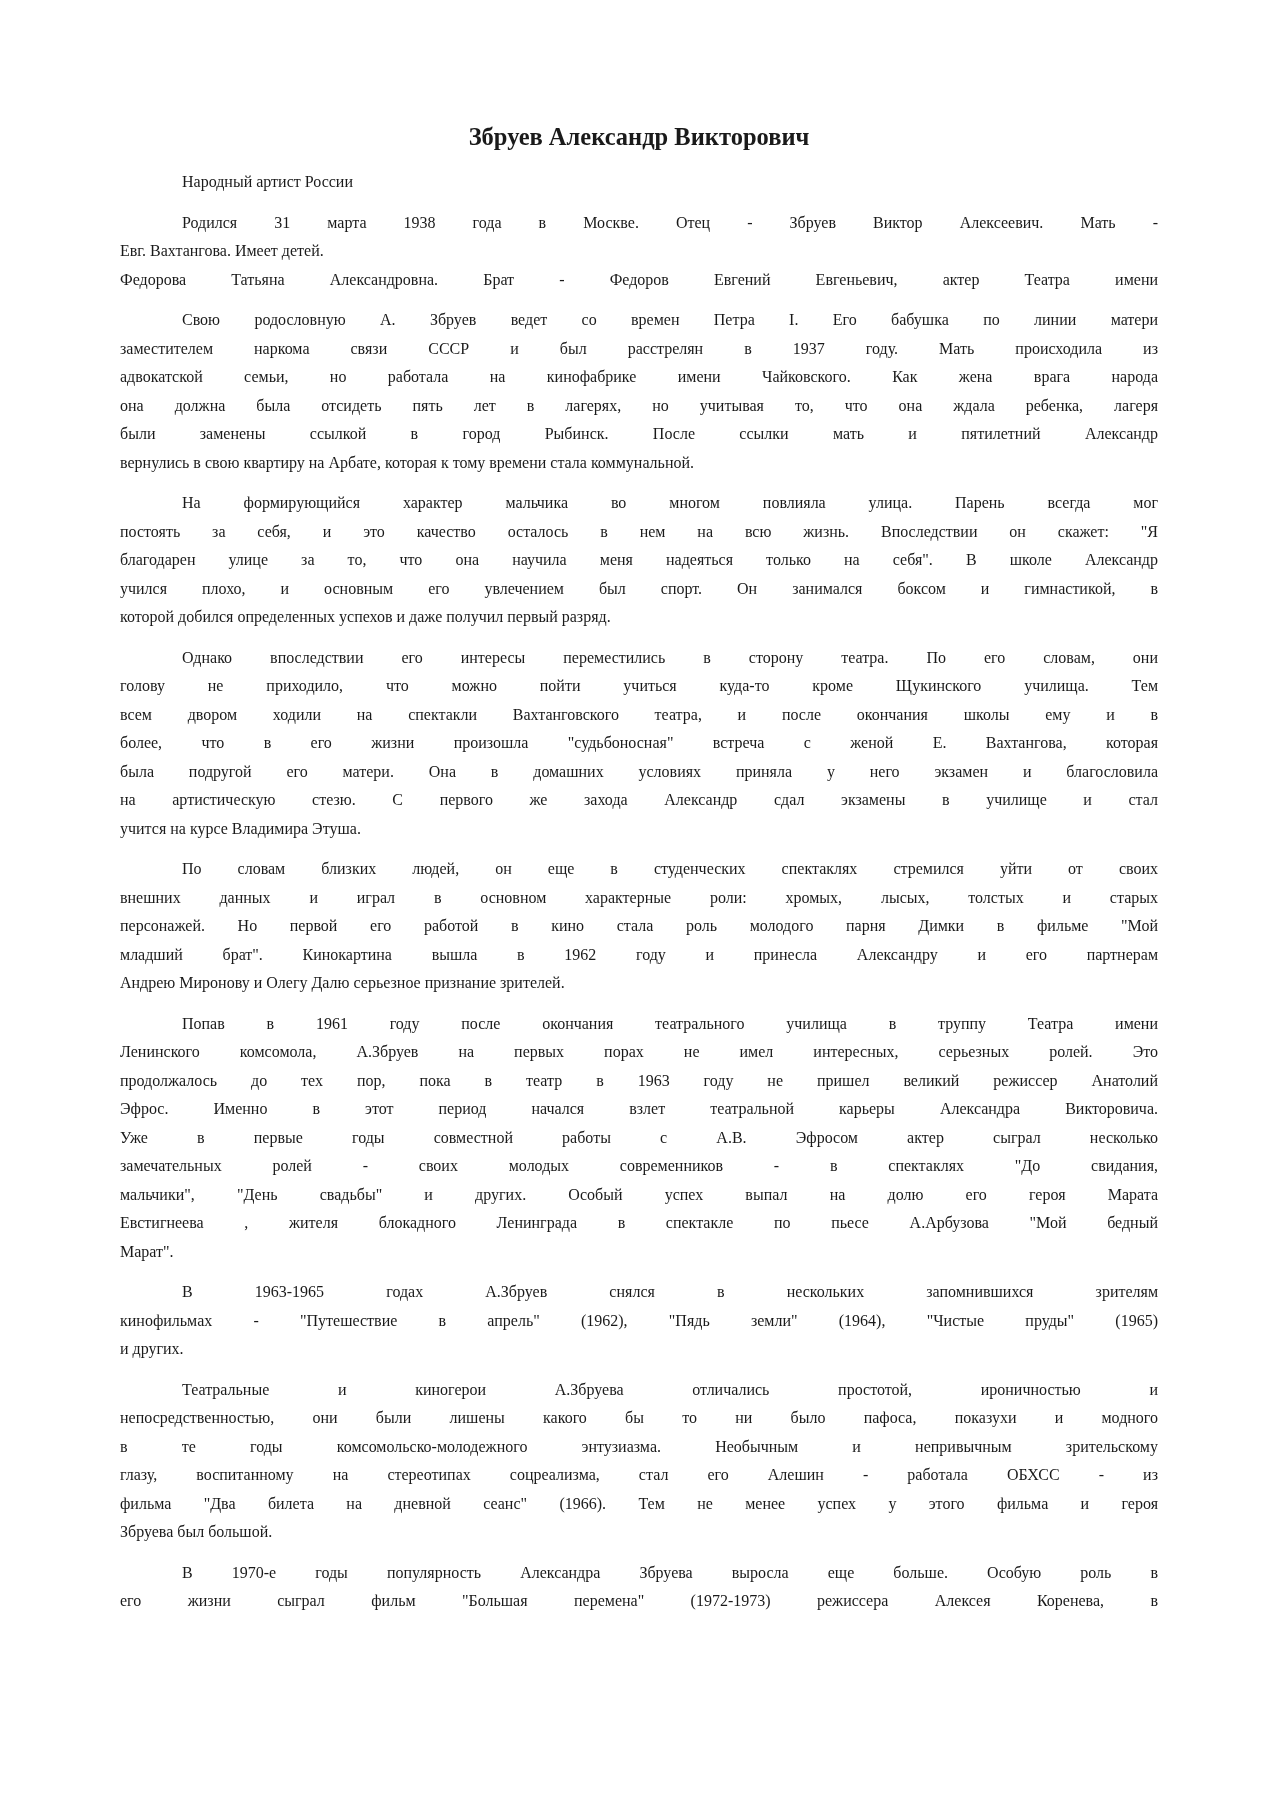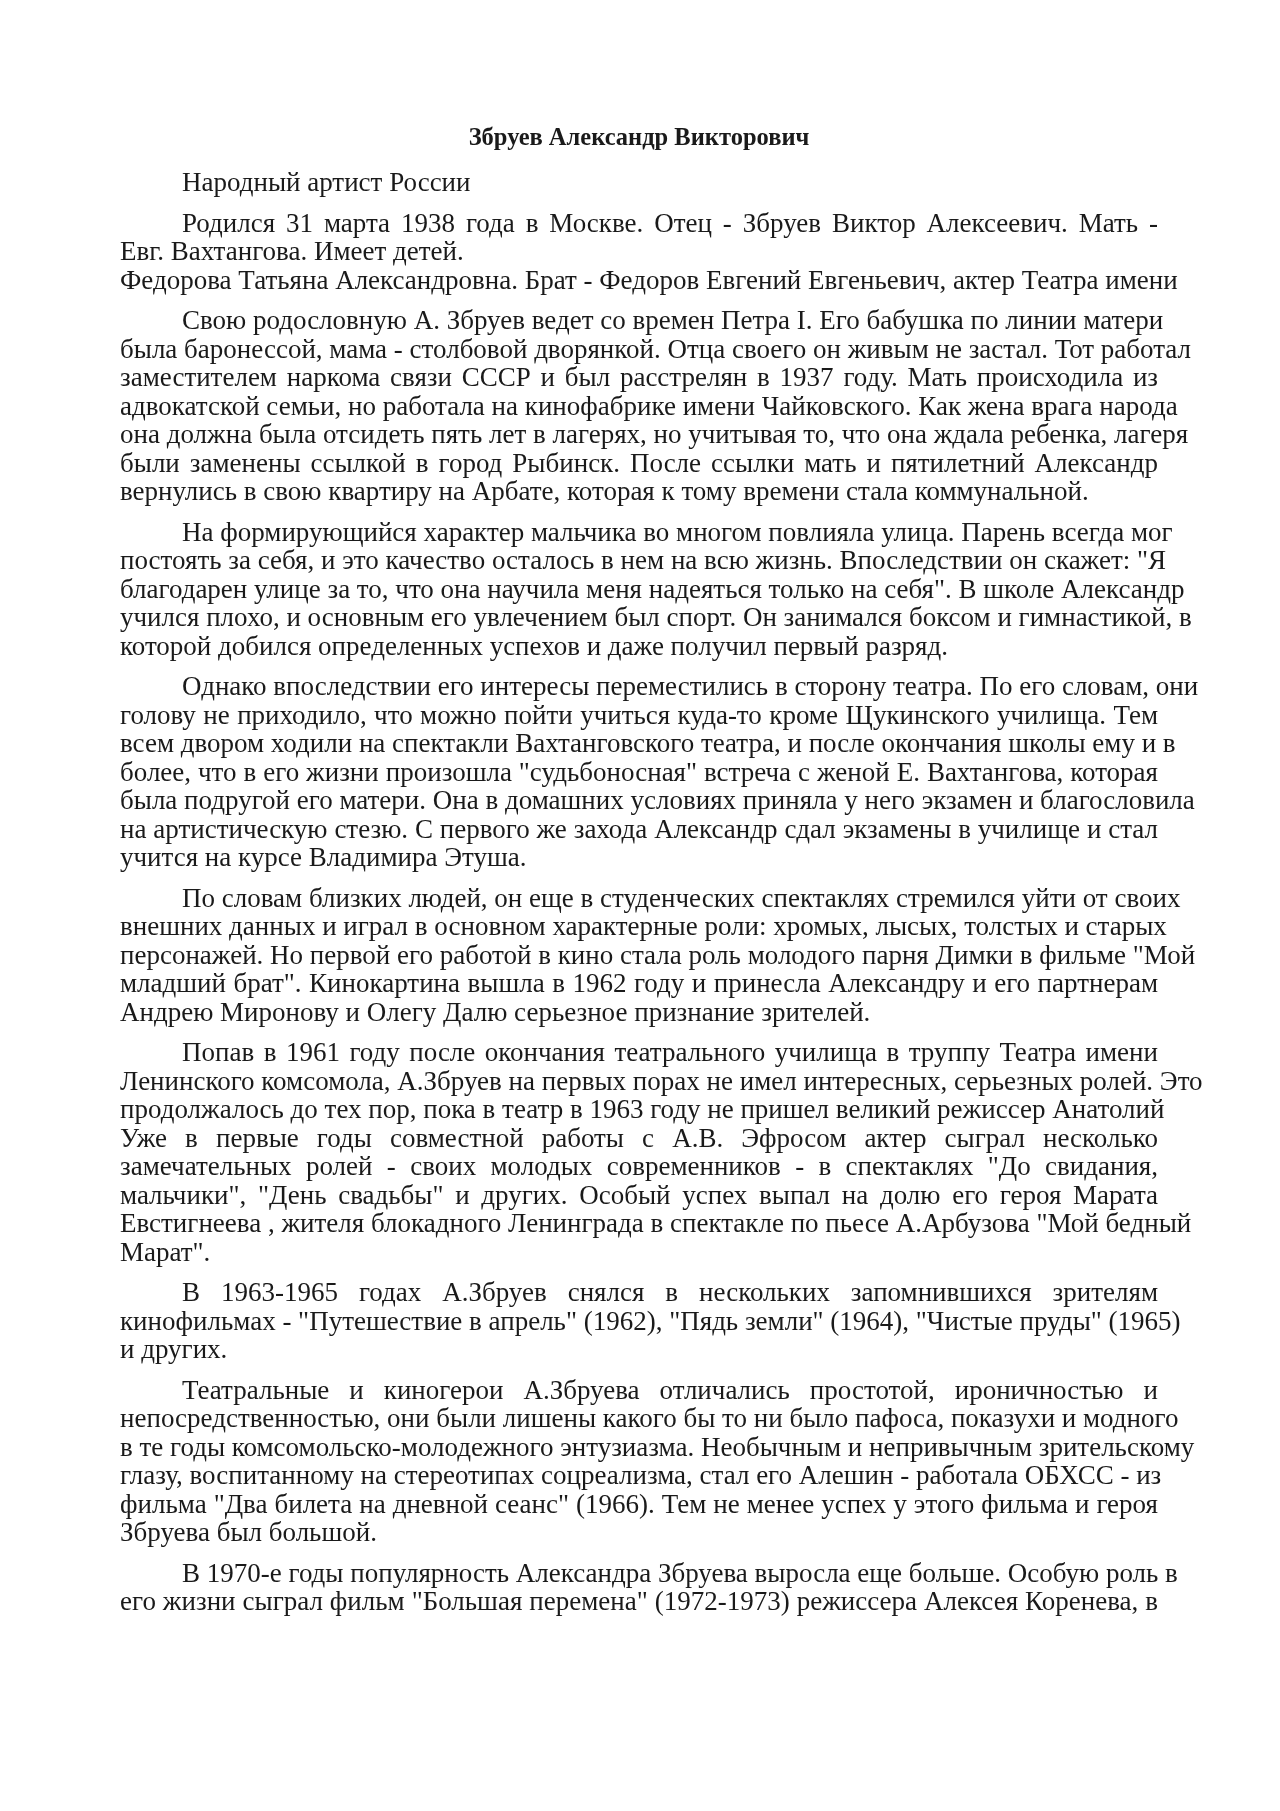--- a/index.html
+++ b/index.html
@@ -9,21 +9,21 @@
     background: #ffffff; color: #1a1a1a;
     font-family: "Liberation Serif", "DejaVu Serif", serif;
   }
   .title {
     position: absolute; left: 120px; top: 122px; width: 1038px;
     text-align: center; font-weight: bold; font-size: 24.5px; line-height: 30px;
     white-space: nowrap;
   }
   .body {
     position: absolute; left: 120px; top: 168px; width: 1038px;
-    font-size: 27px; line-height: 28.5px;
+    font-size: 16px; line-height: 28.5px;
   }
   .para { margin: 0 0 12px 0; }
   .line {
     display: block; white-space: nowrap; height: 28.5px;
     text-align: justify; text-align-last: justify;
   }
   .line.first { padding-left: 62px; }
   .line.last { text-align-last: left; text-align: left; }
 </style>
 </head>
@@ -39,21 +39,20 @@
     </div>
 
     <div class="para">
       <span class="line first">Родился 31 марта 1938 года в Москве. Отец - Збруев Виктор Алексеевич. Мать -</span>
       <span class="line last">Евг. Вахтангова. Имеет детей.</span>
       <span class="line">Федорова Татьяна Александровна. Брат - Федоров Евгений Евгеньевич, актер Театра имени</span>
     </div>
 
     <div class="para">
       <span class="line first">Свою родословную А. Збруев ведет со времен Петра I. Его бабушка по линии матери</span>
-      <span class="line">была баронессой, мама - столбовой дворянкой. Отца своего он живым не застал. Тот работал</span>
       <span class="line">заместителем наркома связи СССР и был расстрелян в 1937 году. Мать происходила из</span>
       <span class="line">адвокатской семьи, но работала на кинофабрике имени Чайковского. Как жена врага народа</span>
       <span class="line">она должна была отсидеть пять лет в лагерях, но учитывая то, что она ждала ребенка, лагеря</span>
       <span class="line">были заменены ссылкой в город Рыбинск. После ссылки мать и пятилетний Александр</span>
       <span class="line last">вернулись в свою квартиру на Арбате, которая к тому времени стала коммунальной.</span>
     </div>
 
     <div class="para">
       <span class="line first">На формирующийся характер мальчика во многом повлияла улица. Парень всегда мог</span>
       <span class="line">постоять за себя, и это качество осталось в нем на всю жизнь. Впоследствии он скажет: "Я</span>
@@ -77,20 +76,21 @@
       <span class="line">внешних данных и играл в основном характерные роли: хромых, лысых, толстых и старых</span>
       <span class="line">персонажей. Но первой его работой в кино стала роль молодого парня Димки в фильме "Мой</span>
       <span class="line">младший брат". Кинокартина вышла в 1962 году и принесла Александру и его партнерам</span>
       <span class="line last">Андрею Миронову и Олегу Далю серьезное признание зрителей.</span>
     </div>
 
     <div class="para">
       <span class="line first">Попав в 1961 году после окончания театрального училища в труппу Театра имени</span>
       <span class="line">Ленинского комсомола, А.Збруев на первых порах не имел интересных, серьезных ролей. Это</span>
       <span class="line">продолжалось до тех пор, пока в театр в 1963 году не пришел великий режиссер Анатолий</span>
+      <span class="line">Эфрос. Именно в этот период начался взлет театральной карьеры Александра Викторовича.</span>
       <span class="line">Уже в первые годы совместной работы с А.В. Эфросом актер сыграл несколько</span>
       <span class="line">замечательных ролей - своих молодых современников - в спектаклях "До свидания,</span>
       <span class="line">мальчики", "День свадьбы" и других. Особый успех выпал на долю его героя Марата</span>
       <span class="line">Евстигнеева , жителя блокадного Ленинграда в спектакле по пьесе А.Арбузова "Мой бедный</span>
       <span class="line last">Марат".</span>
     </div>
 
     <div class="para">
       <span class="line first">В 1963-1965 годах А.Збруев снялся в нескольких запомнившихся зрителям</span>
       <span class="line">кинофильмах - "Путешествие в апрель" (1962), "Пядь земли" (1964), "Чистые пруды" (1965)</span>

